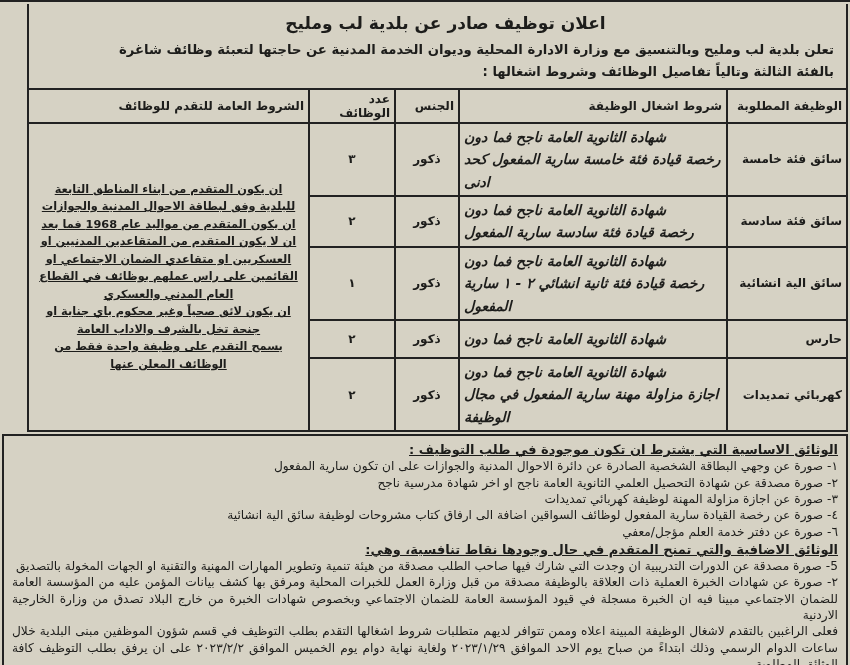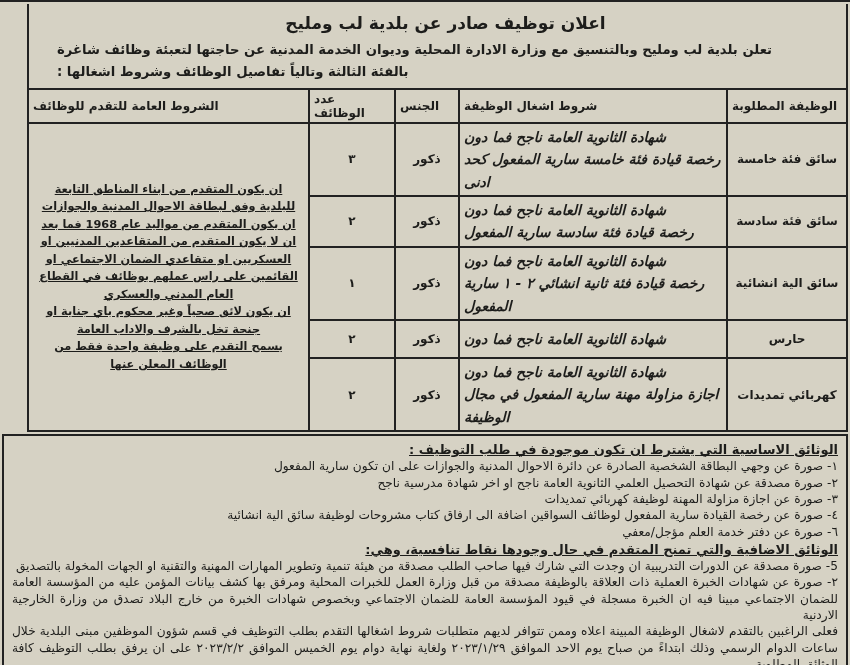--- a/index.html
+++ b/index.html
@@ -27,44 +27,44 @@
     text-align:center;
     font-size:17px;
     font-weight:bold;
     margin:3px 0 6px 0;
   }
   .intro{
     margin:0;
     font-size:13.2px;
     font-weight:bold;
     line-height:1.7;
-    text-align:left;
+    text-align:right;
     padding:0 4px;
   }
   
   table{
     width:calc(100% - 25px);
     margin-left:25px;
     border-collapse:collapse;
     table-layout:fixed;
   }
   th,td{
     border:2px solid #222;
     padding:2px 4px;
     vertical-align:middle;
   }
   th{
     font-size:12px;
     font-weight:bold;
     height:22px;
-    text-align:left;
+    text-align:right;
     margin-left:16px;
   }
   td.pos{
-    font-size:12px;font-weight:bold;text-align:center;
+    font-size:12px;font-weight:bold;text-align:right;
   }
   td.cond{
     font-size:14px;font-weight:bold;text-align:left;line-height:1.6;font-style:italic;
   }
   td.gender,td.count{
     font-size:12px;font-weight:bold;text-align:center;
   }
   td.general{
     text-align:center;
     font-size:11.3px;

